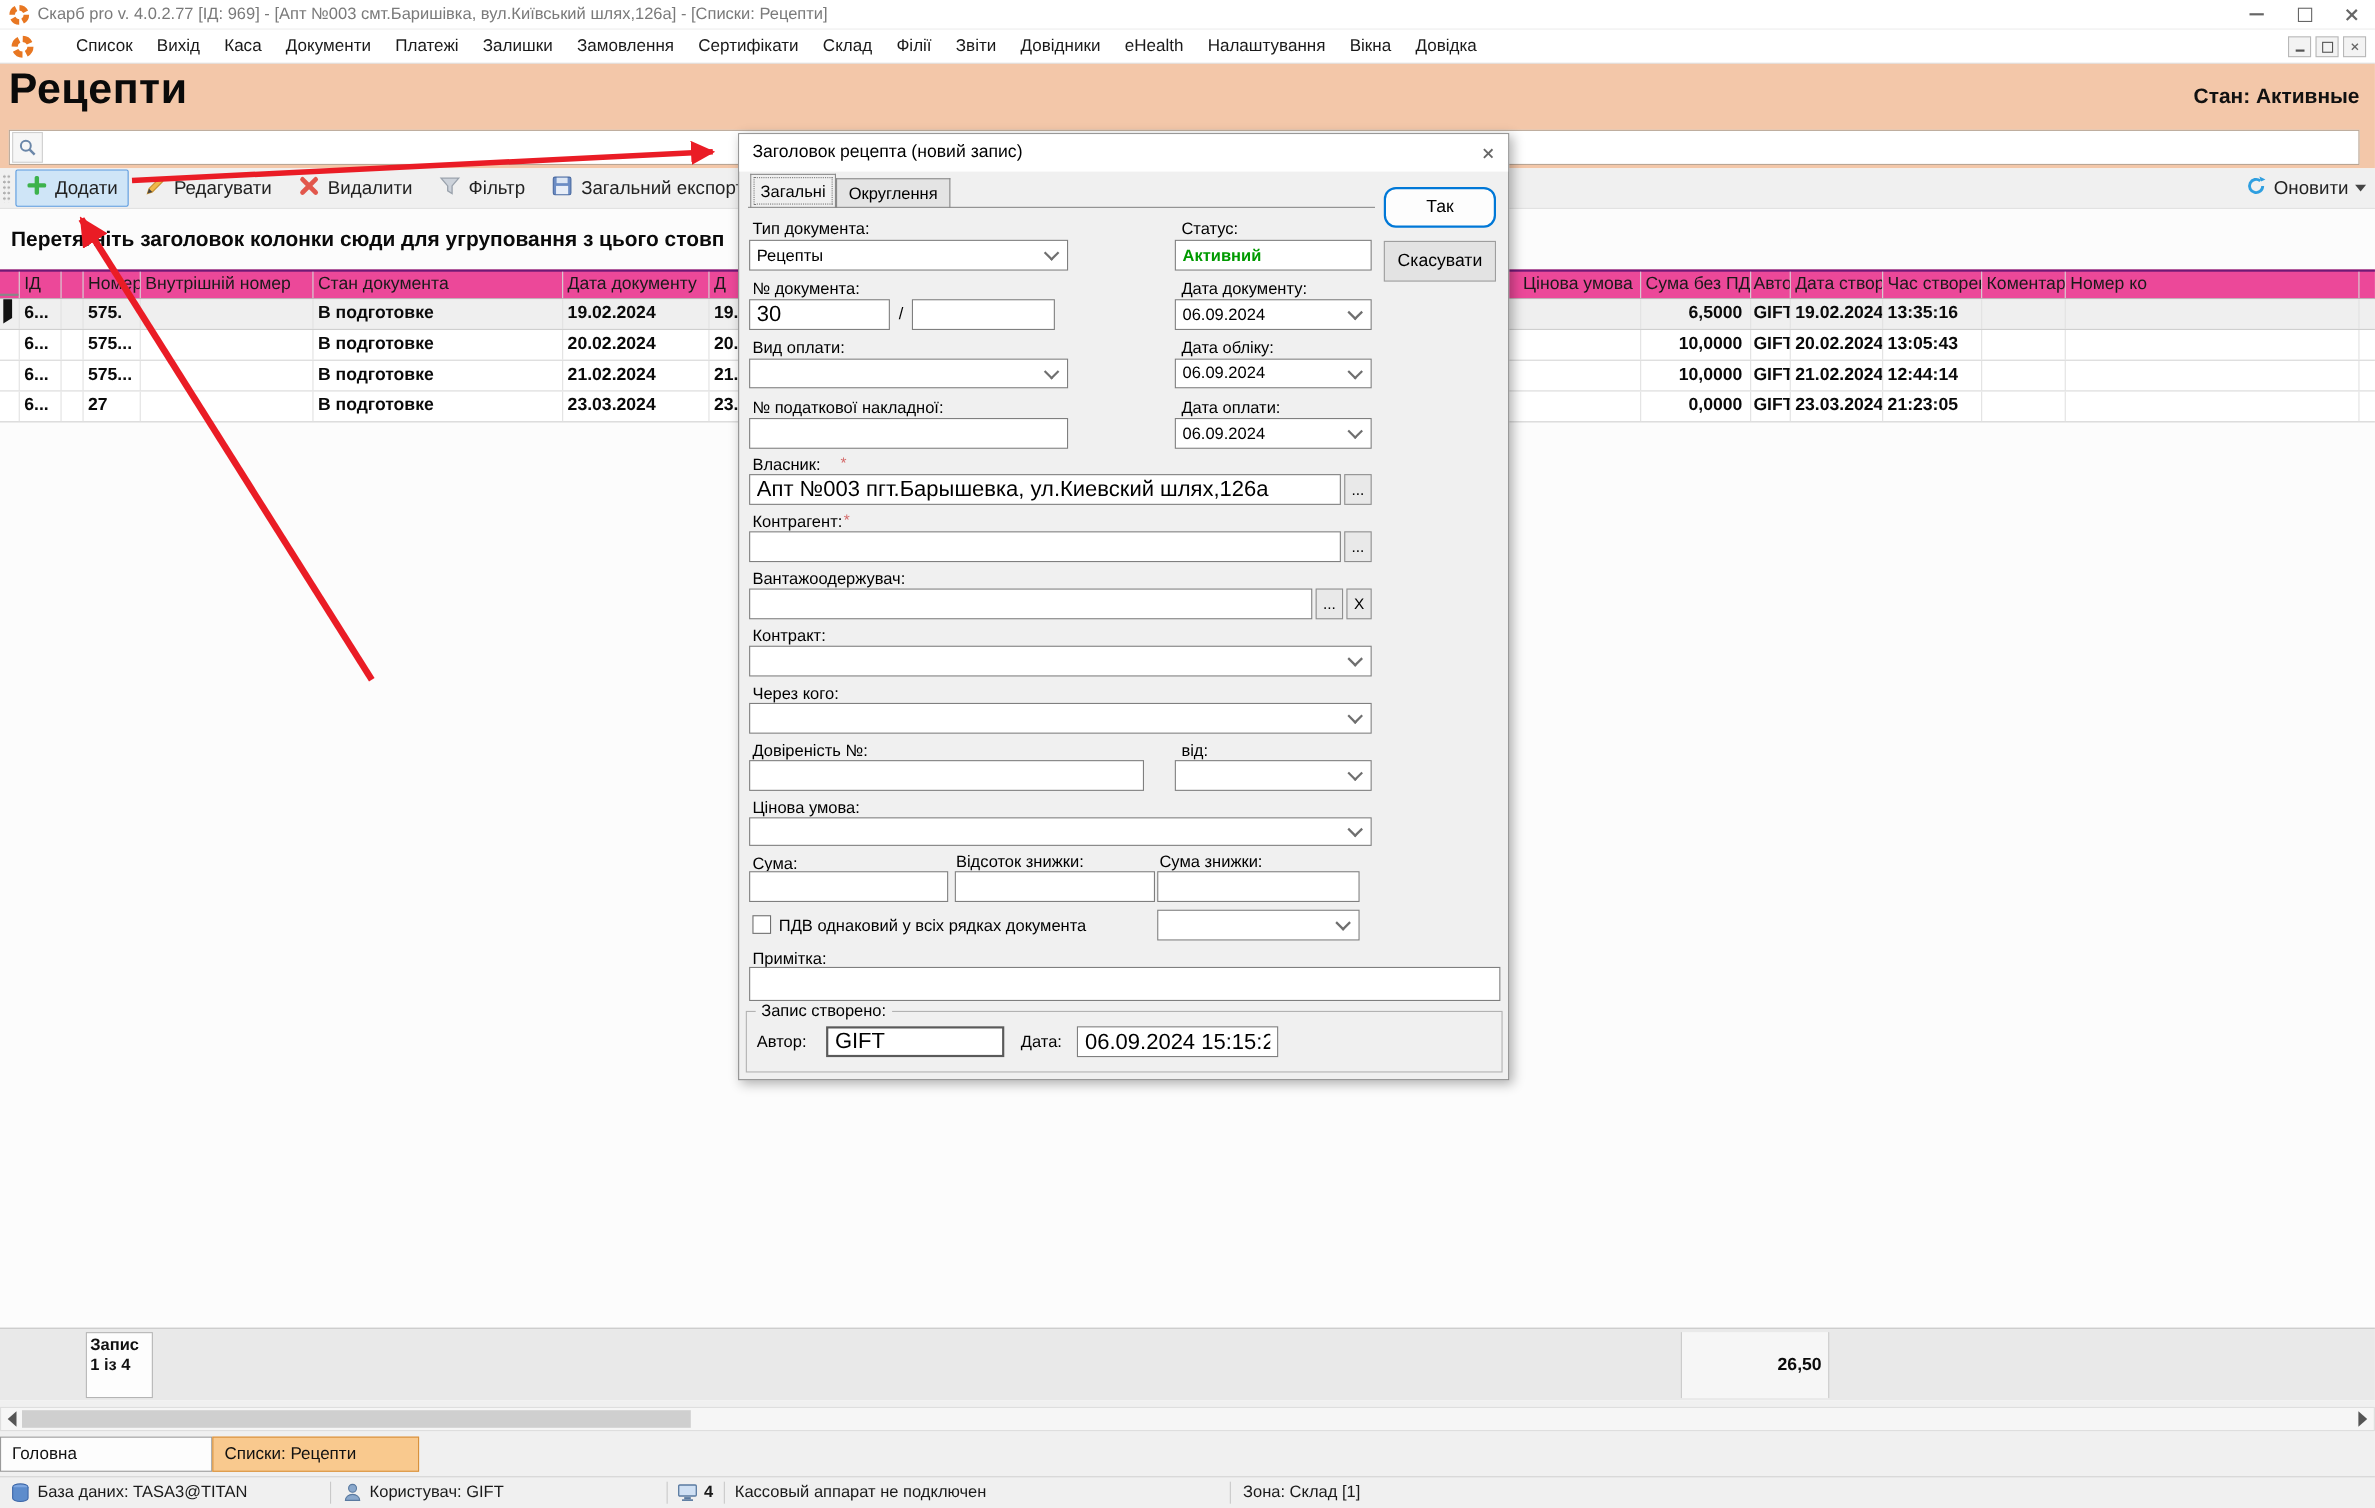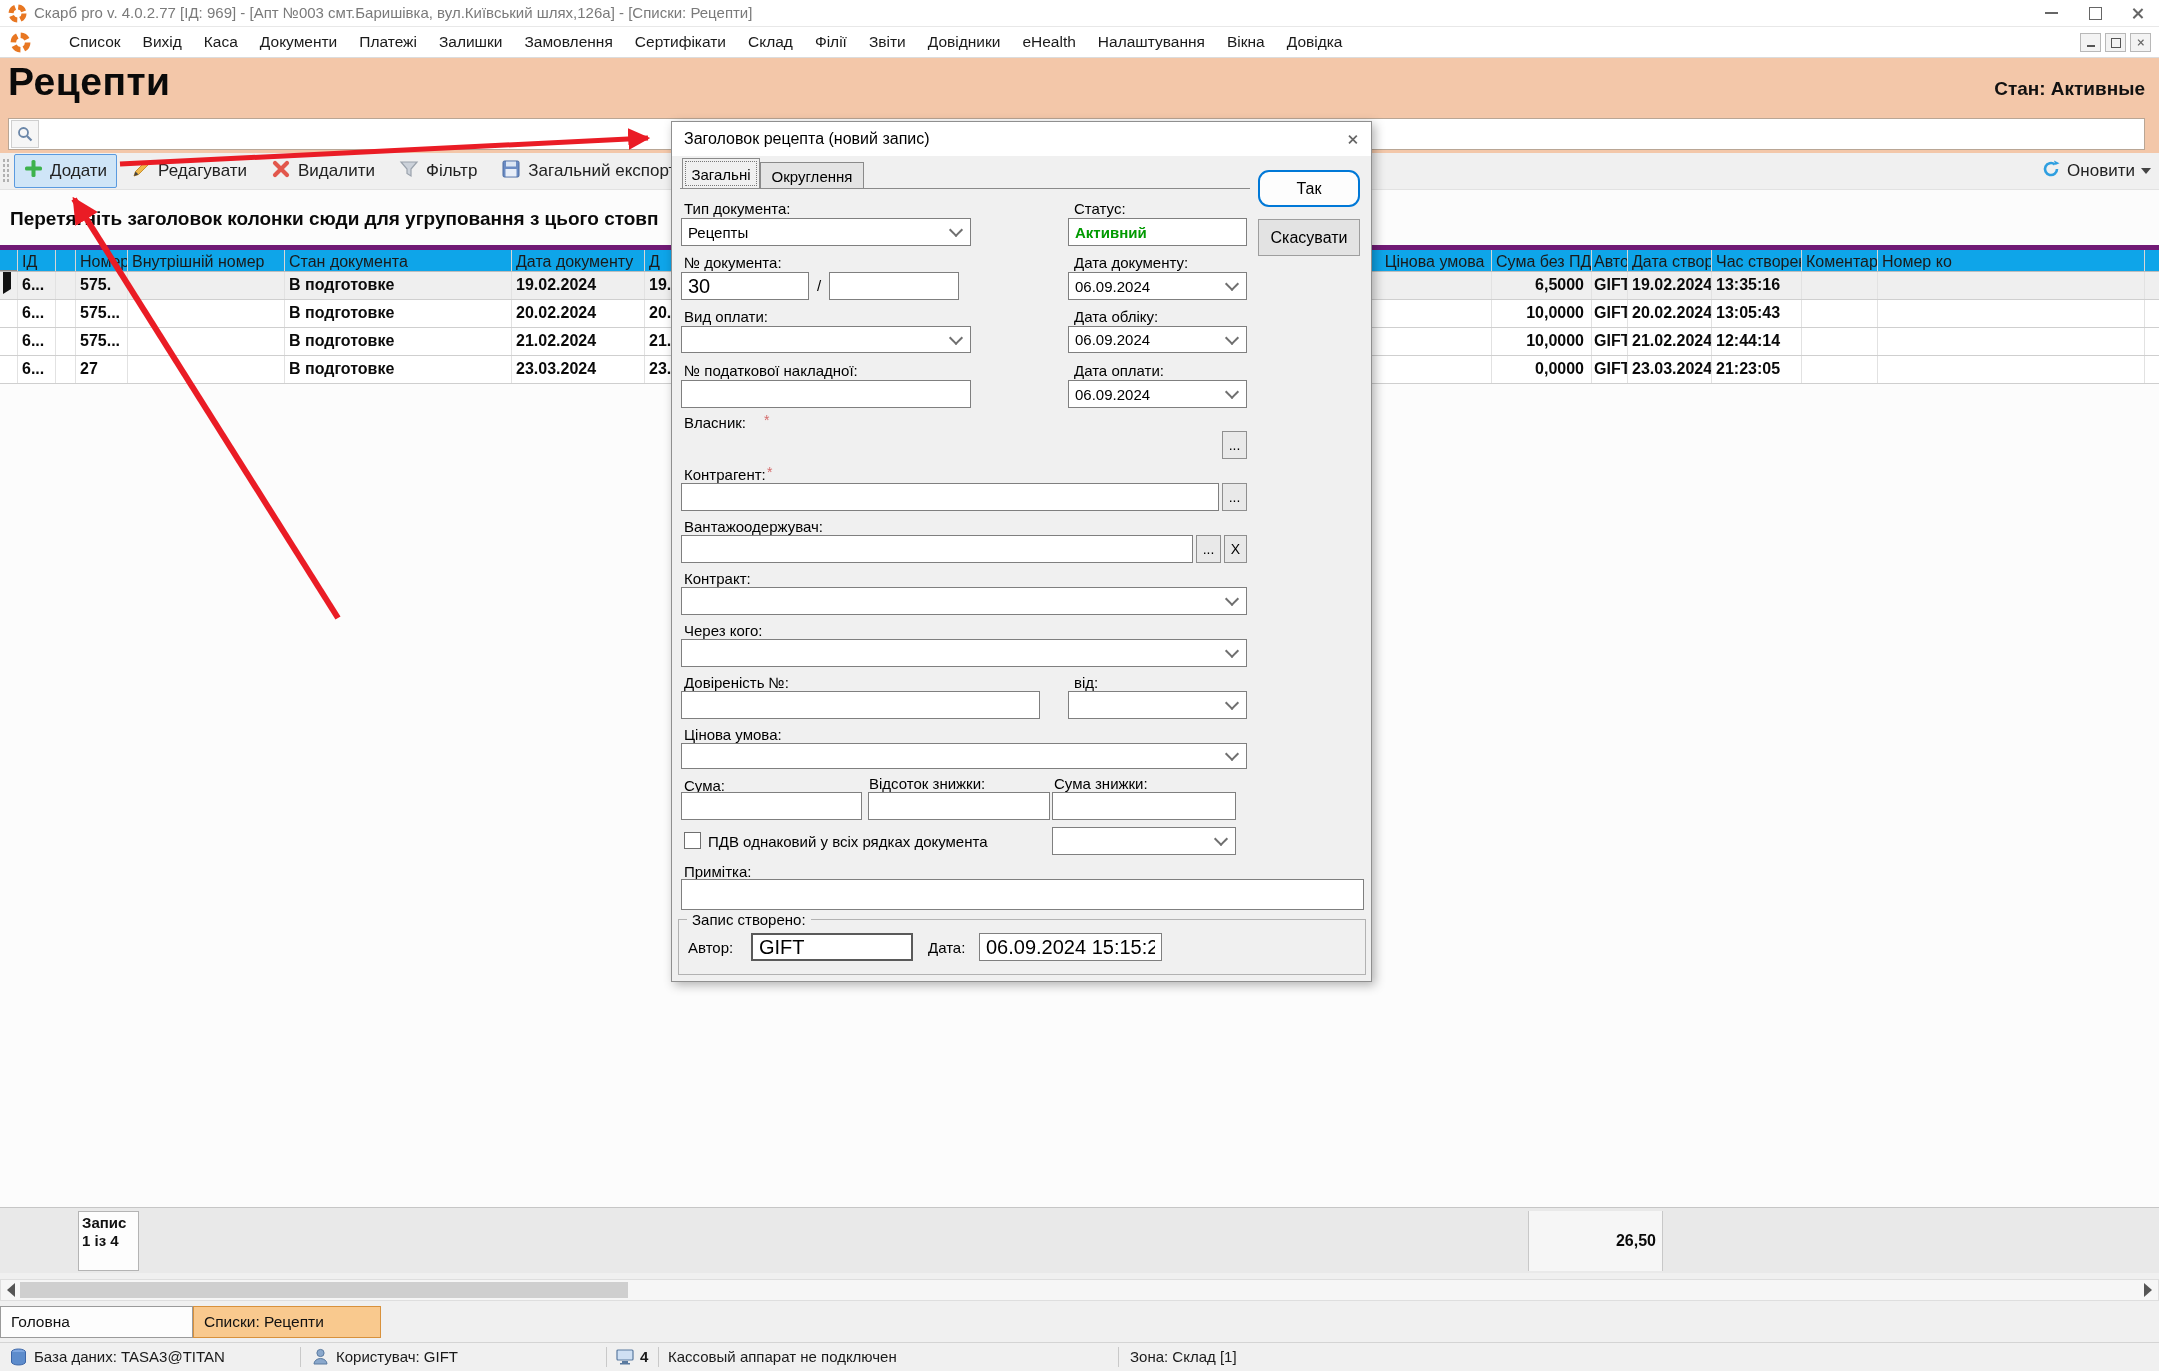--- a/index.html
+++ b/index.html
@@ -31,21 +31,21 @@
   
   .toolbar{left:0;top:153px;width:2159px;height:37px;background:#f0f0f0;border-bottom:1px solid #e2e2e2;display:flex;align-items:center;}
   .grip{width:8px;height:26px;margin-left:2px;background-image:radial-gradient(circle,#b0b0b0 1.2px,transparent 1.3px);background-size:4px 5px;}
   .tbtn{display:flex;align-items:center;gap:7px;font-size:17px;color:#222;padding:4px 9px;margin-left:4px;white-space:nowrap;border:1px solid transparent;}
   .tbtn.hl{background:#cfe5f7;border:1px solid #5a9adf;border-radius:2px;}
   .refreshbtn{position:absolute;right:8px;display:flex;align-items:center;gap:6px;font-size:17px;color:#222;}
   .caret{width:0;height:0;border-left:5px solid transparent;border-right:5px solid transparent;border-top:6px solid #444;}
   
   .mainarea{left:0;top:190px;width:2159px;height:1017px;background:#fcfcfc;}
   .grouphint{left:10px;top:18px;font-size:19px;font-weight:bold;color:#0a0a0a;white-space:nowrap;}
-  .gridhead{left:0;top:55px;width:2159px;height:27px;display:flex;background:#0ea5e9;border-top:5px solid #701a75;border-bottom:1px solid #bdbdbd;}
+  .gridhead{left:0;top:55px;width:2159px;height:27px;display:flex;background:#ec4899;border-top:2px solid #701a75;border-bottom:1px solid #bdbdbd;}
   .gc{box-sizing:border-box;border-right:1px solid #d6d6d6;font-size:16px;color:#1a1a1a;padding:3px 4px;overflow:hidden;white-space:nowrap;}
   .gc.c{text-align:center;}
   .gridrow{left:0;width:2159px;height:28px;display:flex;background:#fff;border-bottom:1px solid #cfcfcf;}
   .gridrow.sel{background:#efefef;}
   .gv{box-sizing:border-box;border-right:1px solid #e2e2e2;font-size:16px;font-weight:bold;color:#0a0a0a;padding:4px 4px;overflow:hidden;white-space:nowrap;}
   .gv.r{text-align:right;padding-right:7px;}
   .rowmarker{width:0;height:0;border-top:5px solid transparent;border-bottom:5px solid transparent;border-left:8px solid #111;margin:8px 0 0 3px;}
   .gridglyph{width:11px;height:10px;margin:8px 0 0 3px;border-top:2px solid #888;border-bottom:2px solid #888;}
   .gridglyph:before{content:"";display:block;height:2px;background:#888;margin-top:2px;}
   
@@ -420,20 +420,23 @@
       <input style="">
     </div>
   <span class="lbl" style="left:402px;top:240px;">Дата оплати:</span>
   <div class="fld" style="left:396px;top:258px;width:179px;height:28px;">
     <span>06.09.2024</span>
       <span class="chev"></span>
   </div>
 
   <span class="lbl" style="left:12px;top:292px;">Власник:</span>
   <span class="lbl req" style="left:92px;top:290px;">*</span>
+  <div class="fld" style="left:9px;top:309px;width:538px;height:28px;">
+    <input value="Апт №003 пгт.Барышевка, ул.Киевский шлях,126а" style="">
+  </div>
   <div class="btn-sm" style="left:550px;top:309px;width:25px;height:28px;">
       <span>...</span>
     </div>
 
   <span class="lbl" style="left:12px;top:344px;">Контрагент:</span>
   <span class="lbl req" style="left:95px;top:342px;">*</span>
   <div class="fld" style="left:9px;top:361px;width:538px;height:28px;">
       <input style="">
     </div>
   <div class="btn-sm" style="left:550px;top:361px;width:25px;height:28px;">

